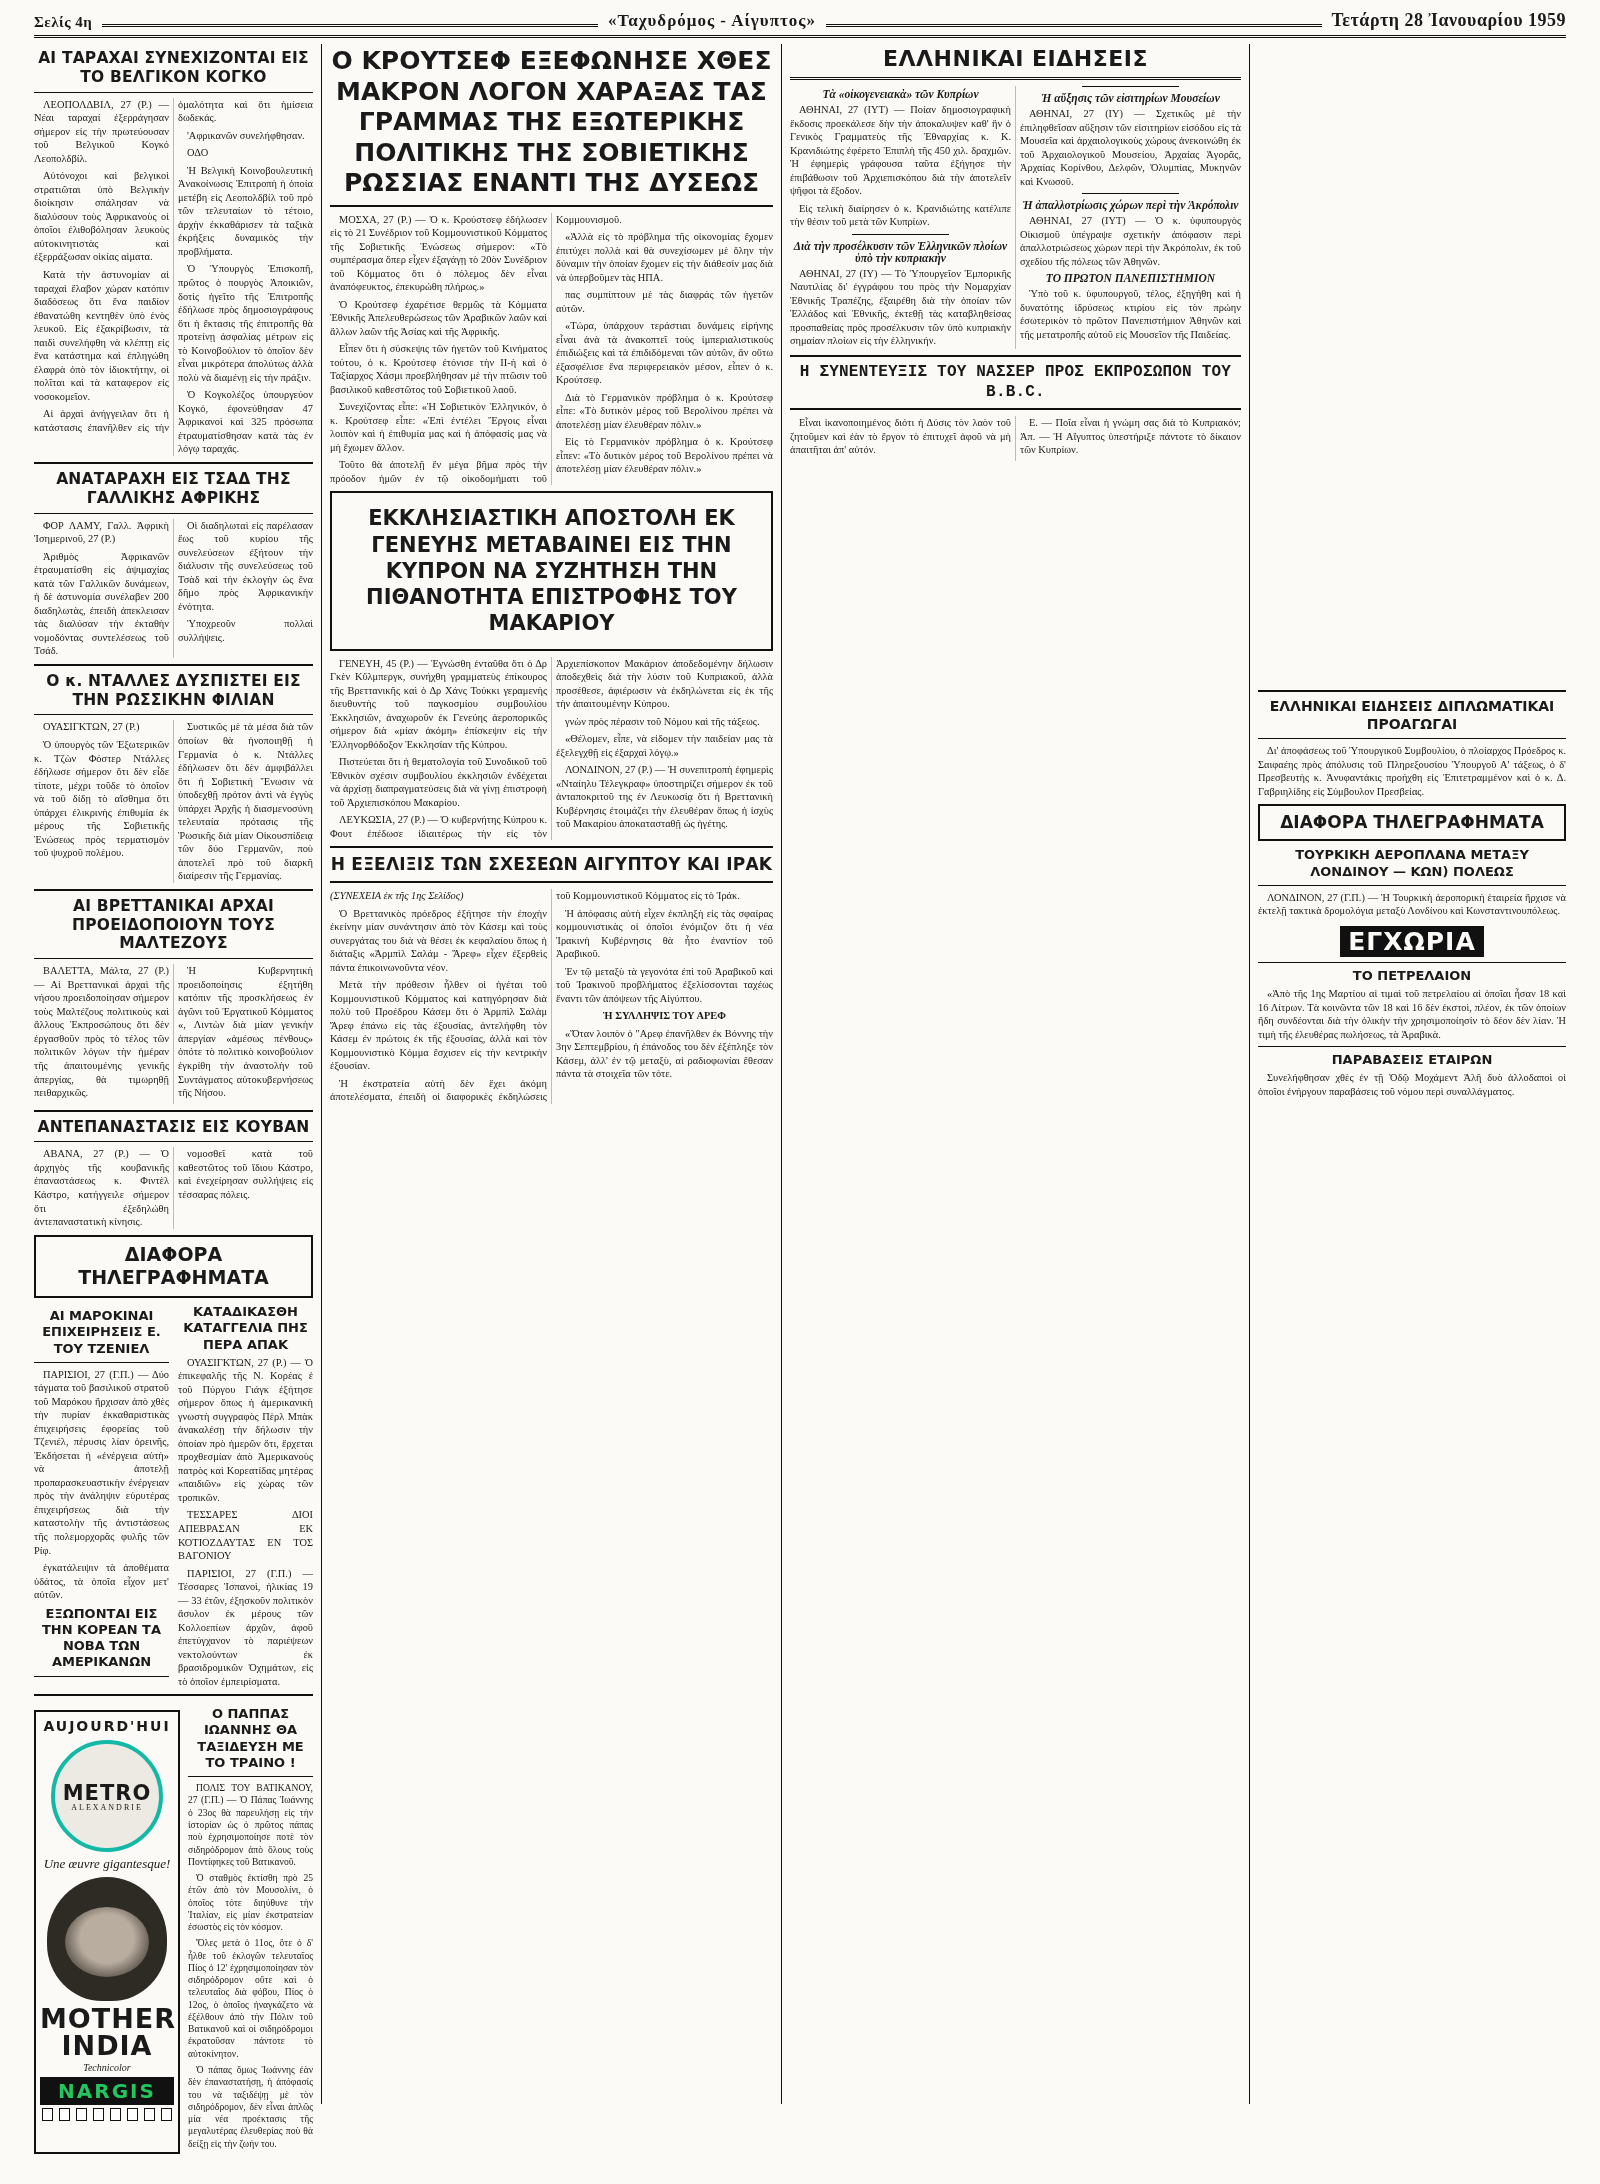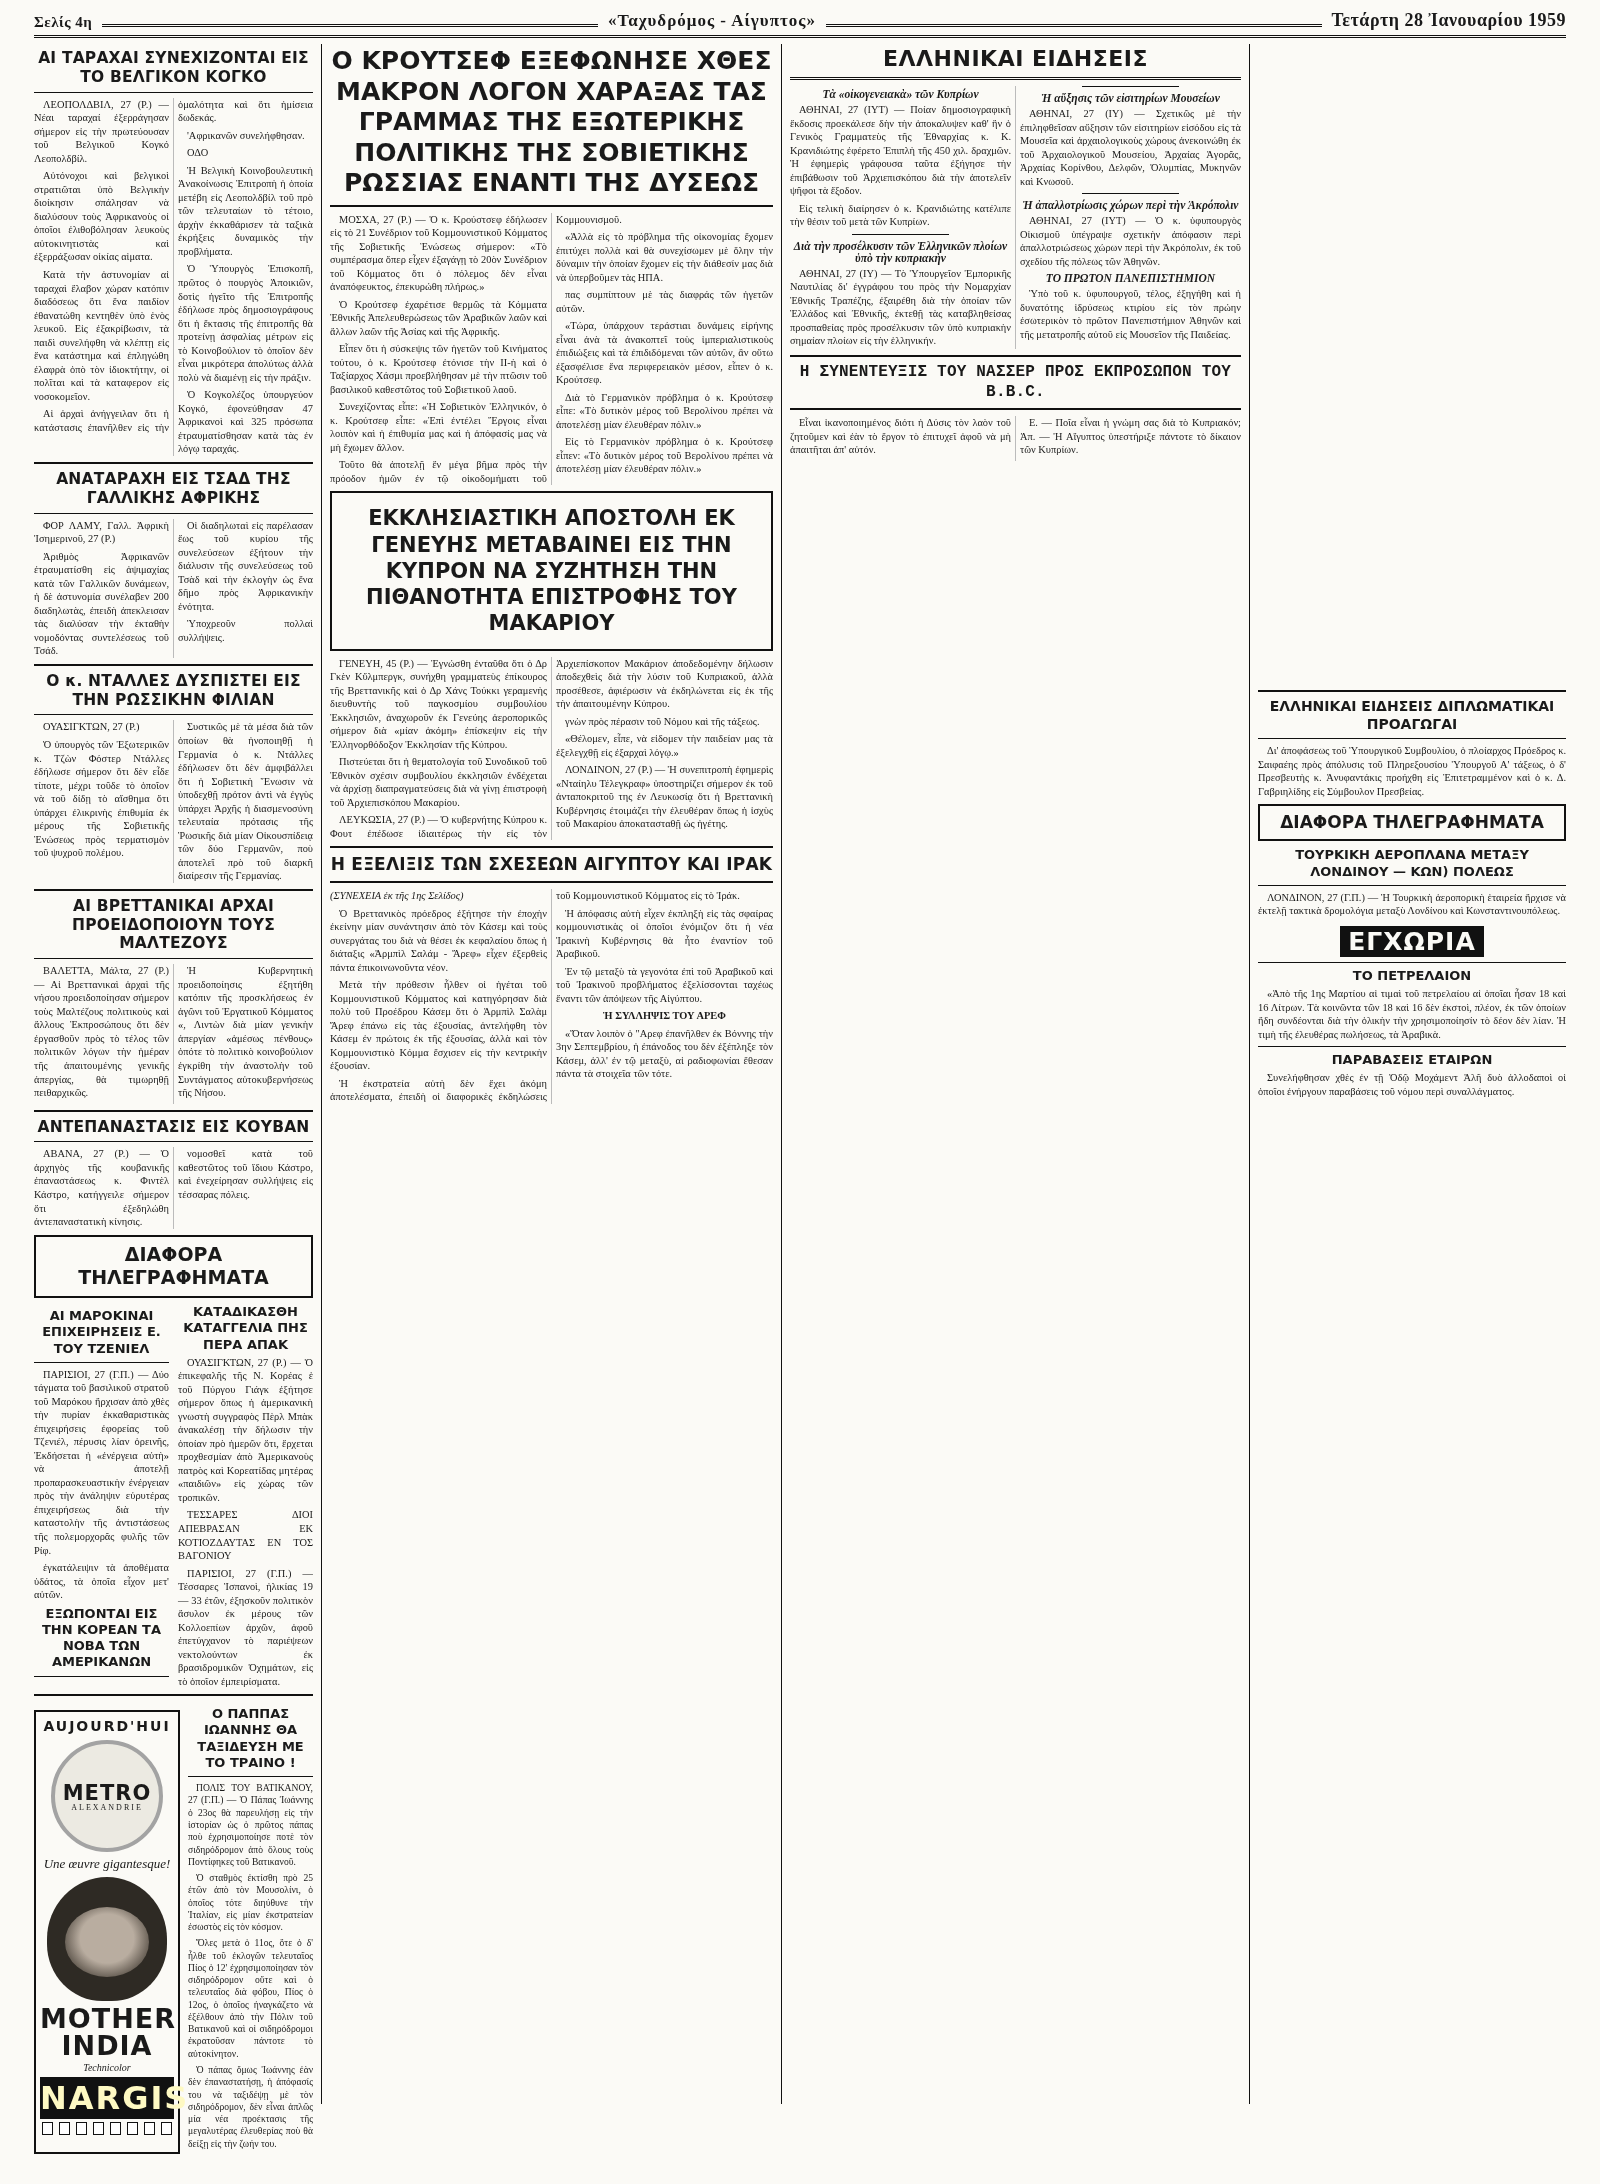--- a/index.html
+++ b/index.html
@@ -87,21 +87,21 @@
   .boxheavy{border:2px solid #111;padding:6px 7px;margin:6px 0;}
 
   
   .ad{
     border:2px solid #111;margin-top:8px;padding:6px 4px 8px 4px;
     text-align:center;background:#fbfaf6;
   }
   .ad .auj{font-family:"DejaVu Sans",sans-serif;font-size:14px;font-weight:bold;letter-spacing:2px;}
   .metro{
     width:104px;height:104px;border-radius:50%;
-    border:4px solid #a3a3a3;margin:6px auto 4px auto;
+    border:4px solid #14b8a6;margin:6px auto 4px auto;
     display:flex;flex-direction:column;align-items:center;justify-content:center;
     background:#eceae2;
   }
   .metro .m1{font-family:"DejaVu Sans",sans-serif;font-weight:bold;font-size:21px;letter-spacing:1px;}
   .metro .m2{font-size:8px;letter-spacing:2px;margin-top:-2px;}
   .ad .tag{font-style:italic;font-size:13px;margin:3px 0 5px 0;}
   .face{
     width:120px;height:124px;margin:4px auto;
     background:
       radial-gradient(ellipse at 50% 38%, #3a332b 0 38%, rgba(58,51,43,0) 62%),
@@ -112,22 +112,22 @@
   }
   .face:after{
     content:"";position:absolute;left:18px;top:30px;width:84px;height:70px;
     background:radial-gradient(ellipse at 50% 45%, #b9ada0 0 45%, #6e655b 70%, #2e2a24 100%);
     border-radius:50%;
   }
   .ad .title1{font-family:"DejaVu Sans",sans-serif;font-size:27px;font-weight:bold;letter-spacing:1px;line-height:1;}
   .ad .title2{font-family:"DejaVu Sans",sans-serif;font-size:27px;font-weight:bold;letter-spacing:1px;line-height:1;}
   .ad .tech{font-style:italic;font-size:10px;margin:3px 0;}
   .nargis{
-    background:#111;color:#fef9c3;font-family:"DejaVu Sans",sans-serif;
-    font-size:32px;font-weight:bold;letter-spacing:2px;padding:2px 0;margin-top:4px;
+    background:#111;color:#22c55e;font-family:"DejaVu Sans",sans-serif;
+    font-size:20px;font-weight:bold;letter-spacing:2px;padding:2px 0;margin-top:4px;
   }
   .filmstrip{
     display:flex;justify-content:space-between;padding:0 2px;margin-top:3px;
   }
   .filmstrip i{display:block;width:9px;height:11px;border:1px solid #111;background:#fff;}
 
   .logo-egh{
     display:inline-block;background:#111;color:#fbfaf6;
     font-family:"DejaVu Sans",sans-serif;font-size:25px;font-weight:bold;
     padding:1px 8px;letter-spacing:1px;

